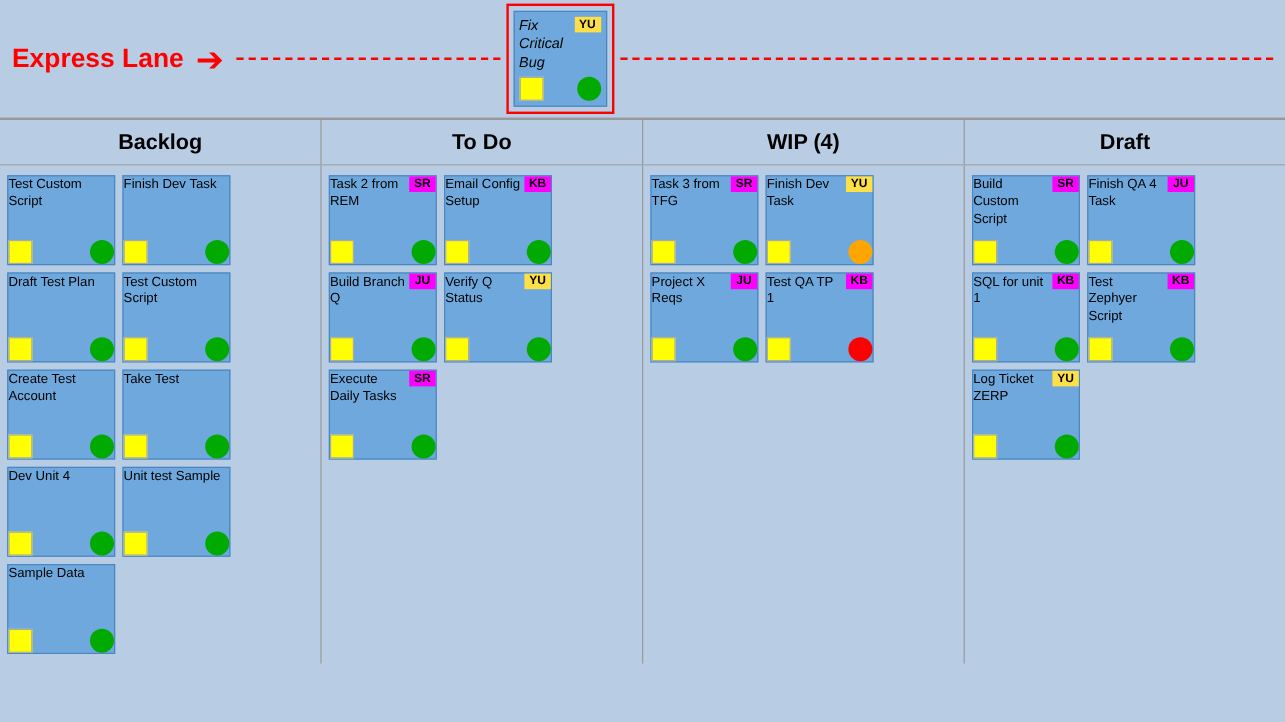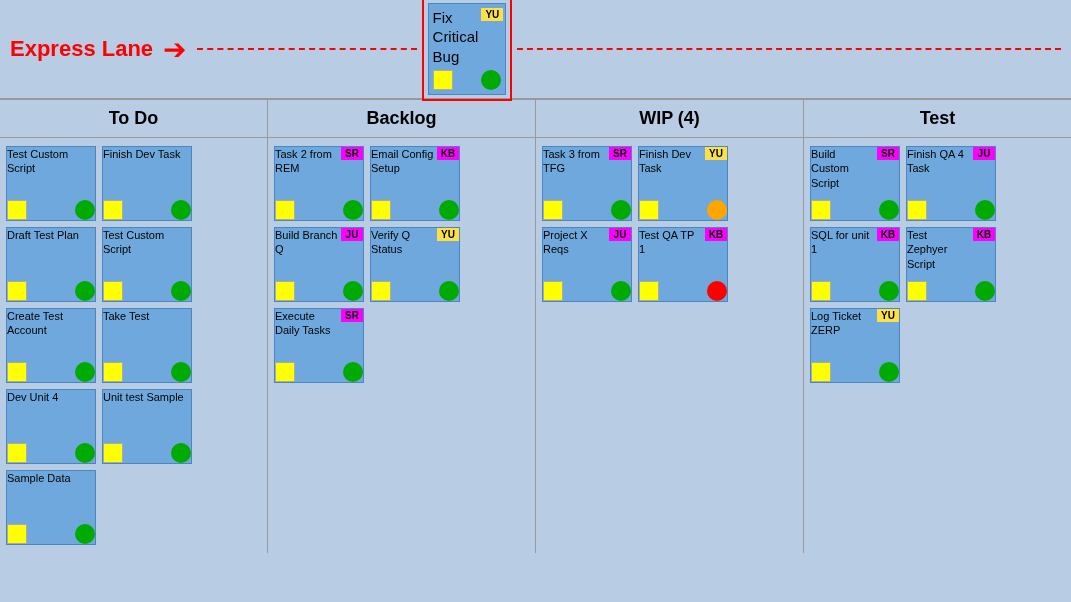--- a/index.html
+++ b/index.html
@@ -149,24 +149,25 @@
       display: flex;
       flex-direction: column;
       justify-content: space-between;
     }
     .express-card-top {
       display: flex;
       justify-content: space-between;
       align-items: flex-start;
     }
     .express-card-title {
-      font-size: 15px;
+      font-size: 12px;
       color: #000;
       flex: 1;
       line-height: 1.3;
+      font-style: italic;
     }
     .express-card-bottom {
       display: flex;
       align-items: center;
       justify-content: space-between;
       margin-top: 4px;
     }
   </style>
 </head>
 <body>
@@ -186,24 +187,24 @@
         <div class="card-square"></div>
         <div class="card-circle circle-green"></div>
       </div>
     </div>
   </div>
 
   <div class="express-line-right"></div>
 </div>
 
 <div class="col-header-row">
+  <div class="col-header">Backlog</div>
   <div class="col-header">To Do</div>
-  <div class="col-header">Backlog</div>
   <div class="col-header">WIP (4)</div>
-  <div class="col-header">Test</div>
+  <div class="col-header">Draft</div>
 </div>
 
 <div class="columns-area" id="columns-area">
 <div class="column">
       <div class="card">
         <div class="card-top">
           <span class="card-title">Test Custom Script</span>
         </div>
         <div class="card-bottom">
           <div class="card-square"></div>

